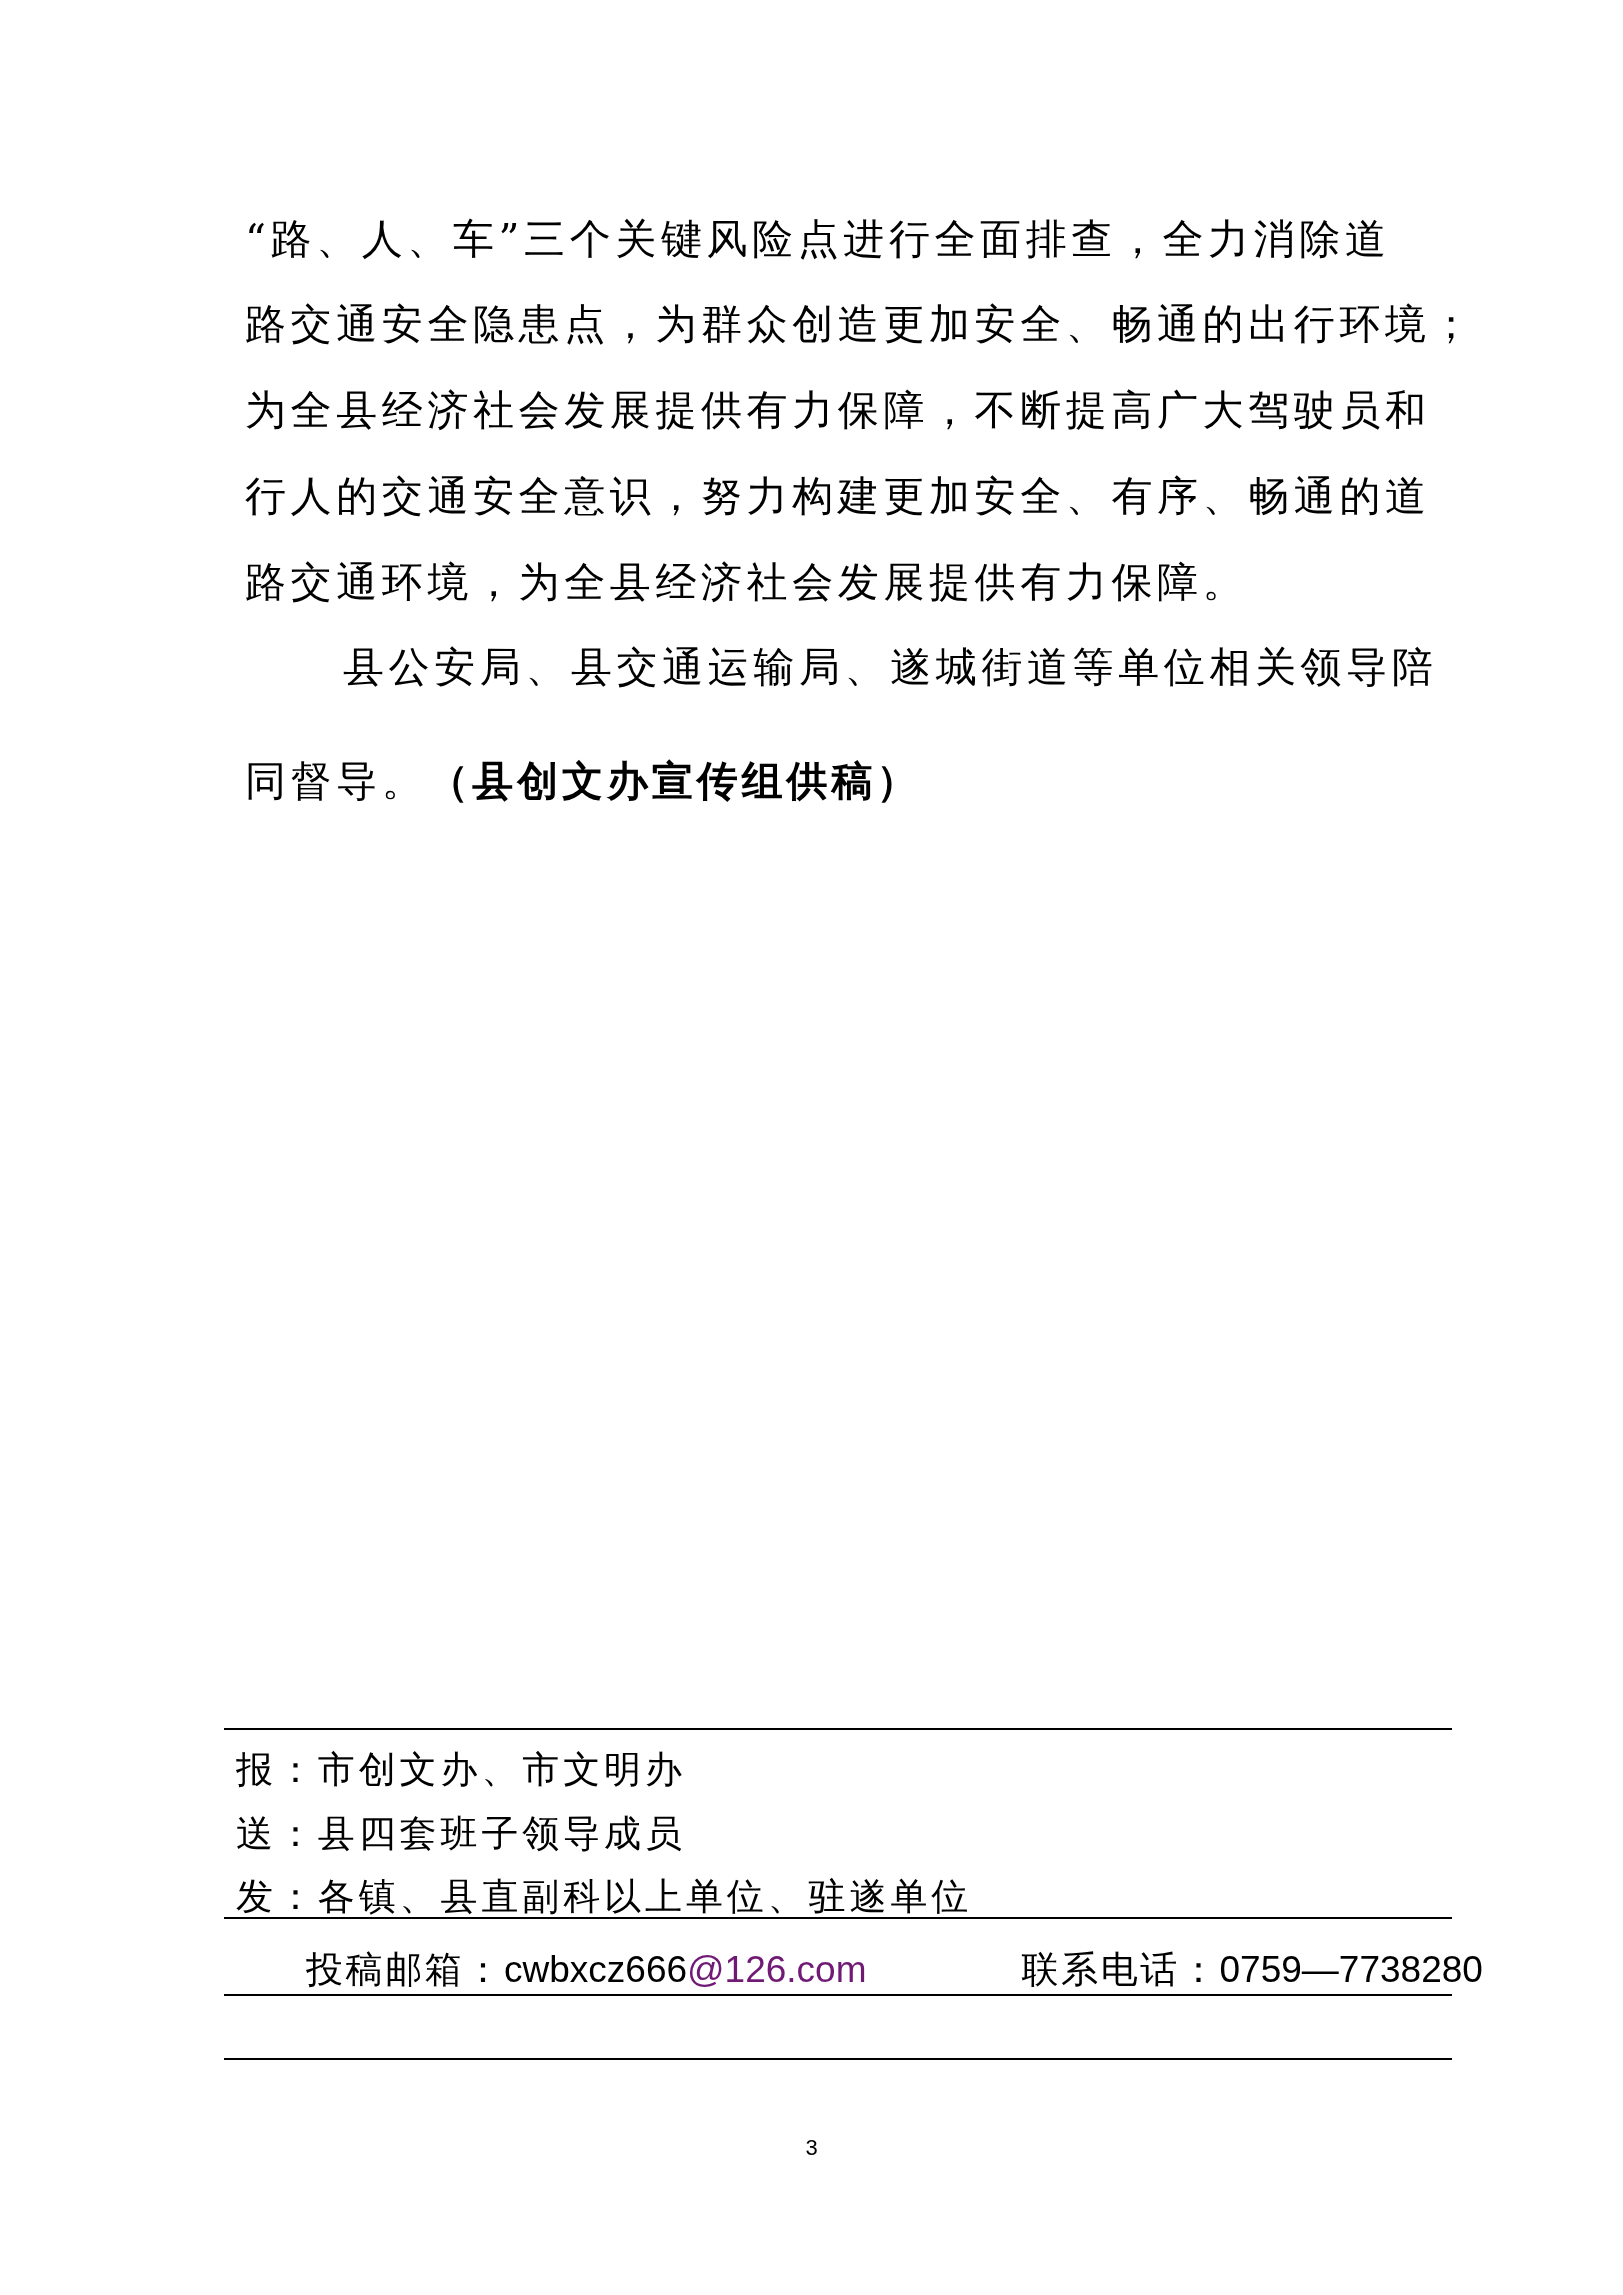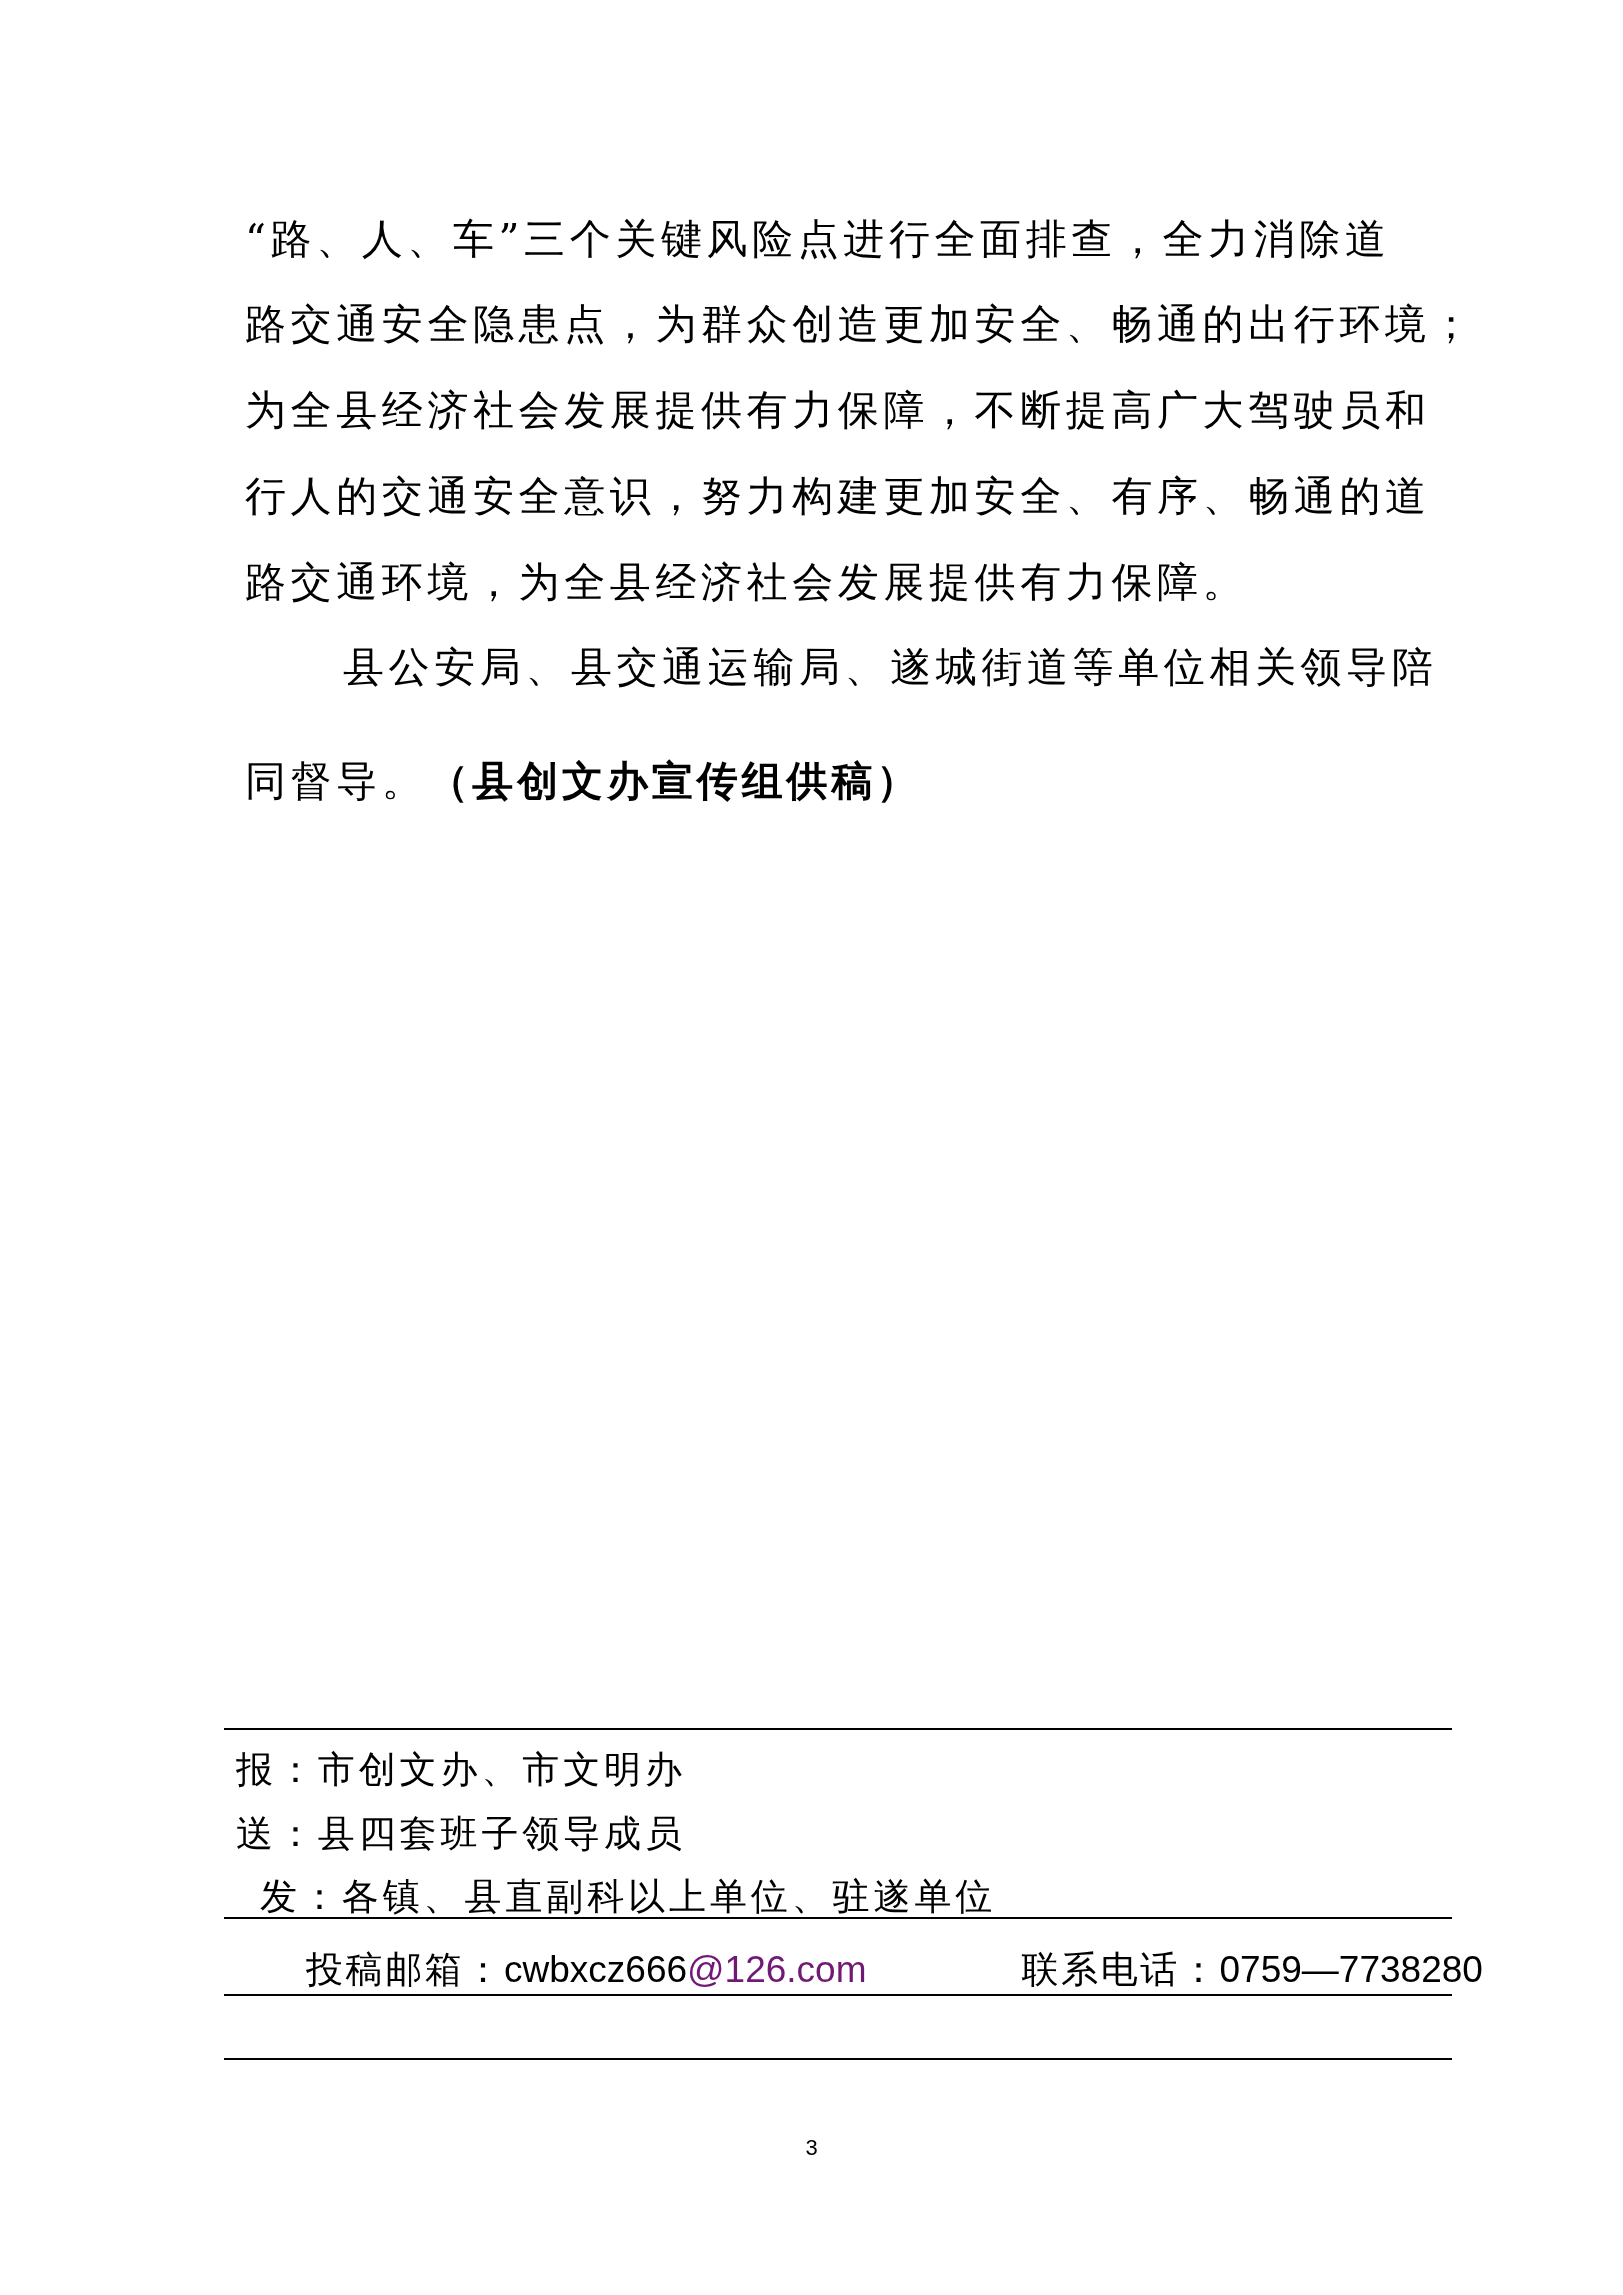--- a/index.html
+++ b/index.html
@@ -33,21 +33,21 @@
   <div class="line" style="top:556px;">路交通环境，为全县经济社会发展提供有力保障。</div>
   <div class="line justify indent" style="top:641px;margin-left:12px;">县公安局、县交通运输局、遂城街道等单位相关领导陪</div>
   <div class="line" style="top:727px;margin-top:28px;">
     <span>同督导。</span><span class="credit">（县创文办宣传组供稿）</span>
   </div>
 
   <div class="rule" style="top:1728px;"></div>
 
   <div class="foot" style="top:1747px;">报：市创文办、市文明办</div>
   <div class="foot" style="top:1811px;">送：县四套班子领导成员</div>
-  <div class="foot" style="top:1874px;margin-left:24px;">发：各镇、县直副科以上单位、驻遂单位</div>
+  <div class="foot" style="top:1874px;">发：各镇、县直副科以上单位、驻遂单位</div>
 
   <div class="rule" style="top:1917px;"></div>
 
   <div class="contact">
     <span class="cn">投稿邮箱：</span><span>cwbxcz666</span><a>@126.com</a><span class="gap"></span><span class="cn">联系电话：</span><span>0759—7738280</span>
   </div>
 
   <div class="rule" style="top:1994px;"></div>
   <div class="rule" style="top:2058px;"></div>
 

